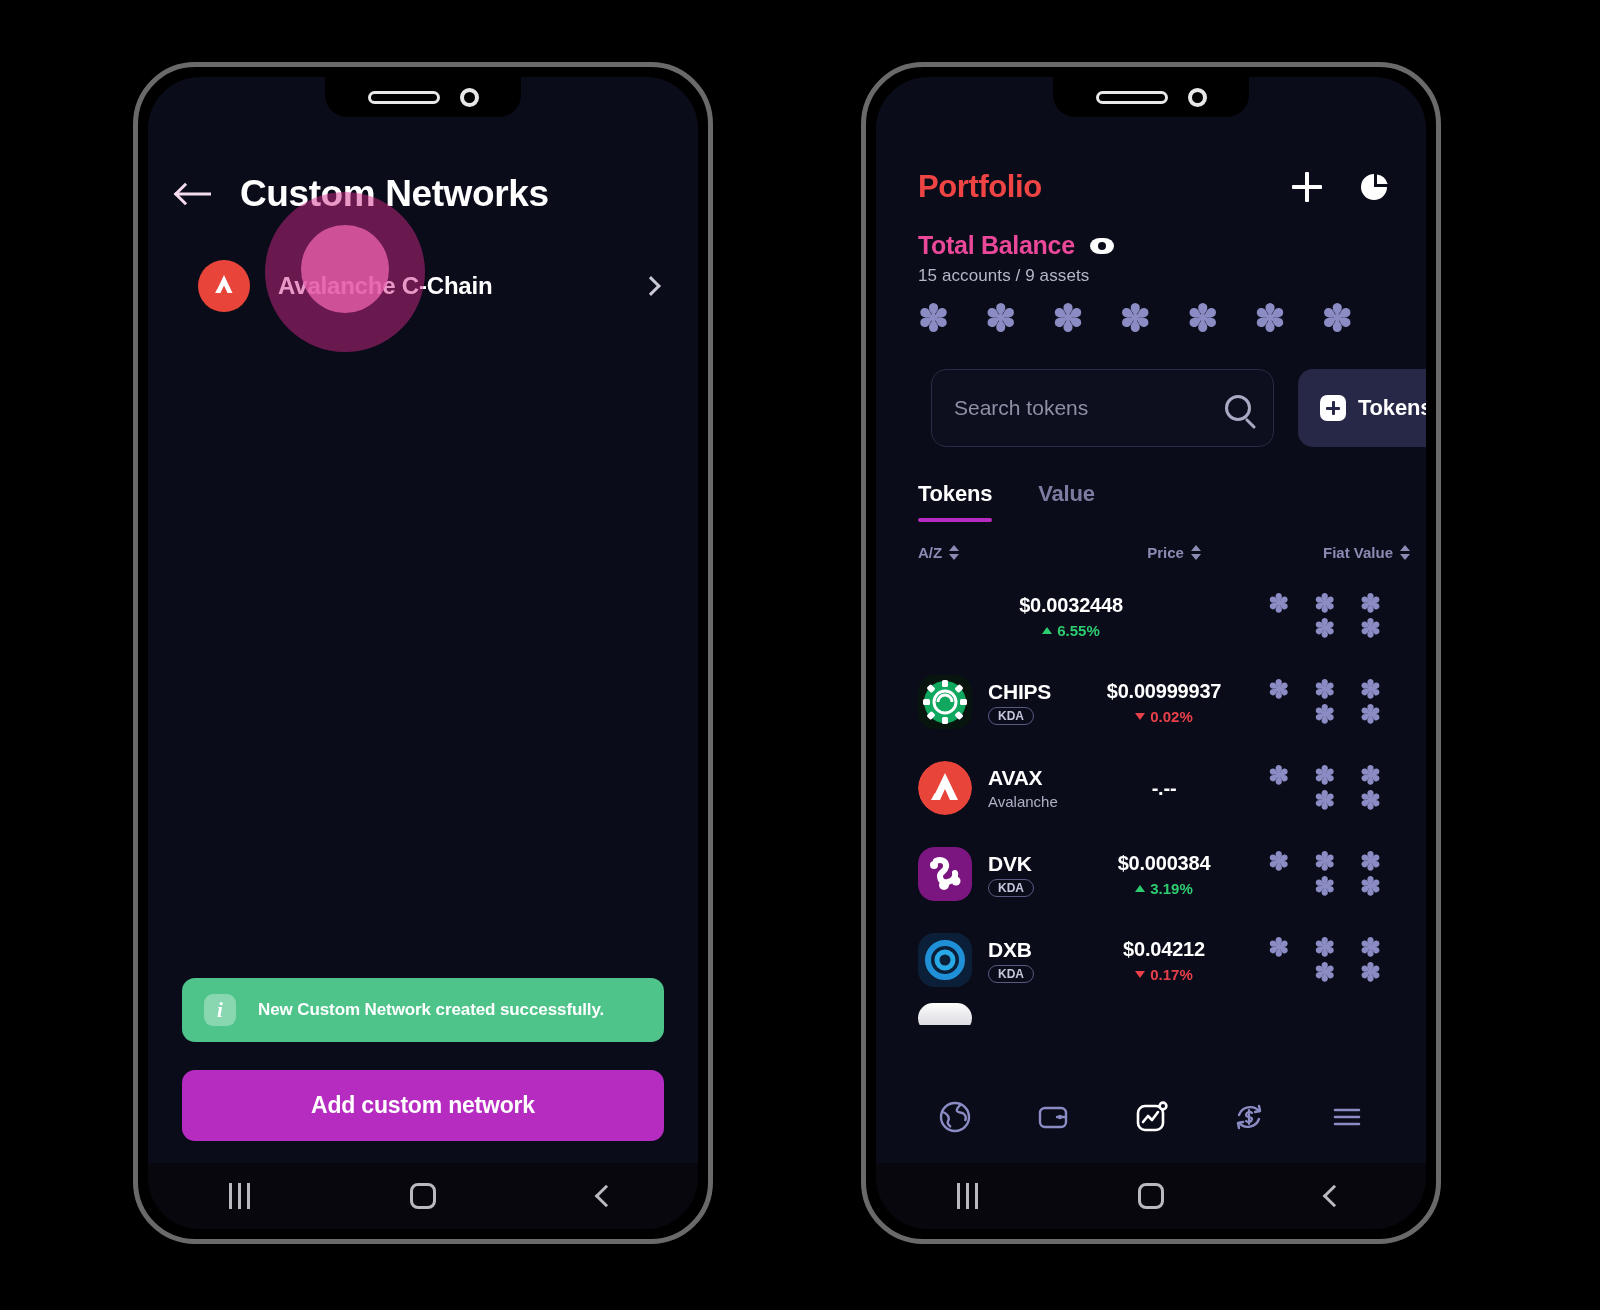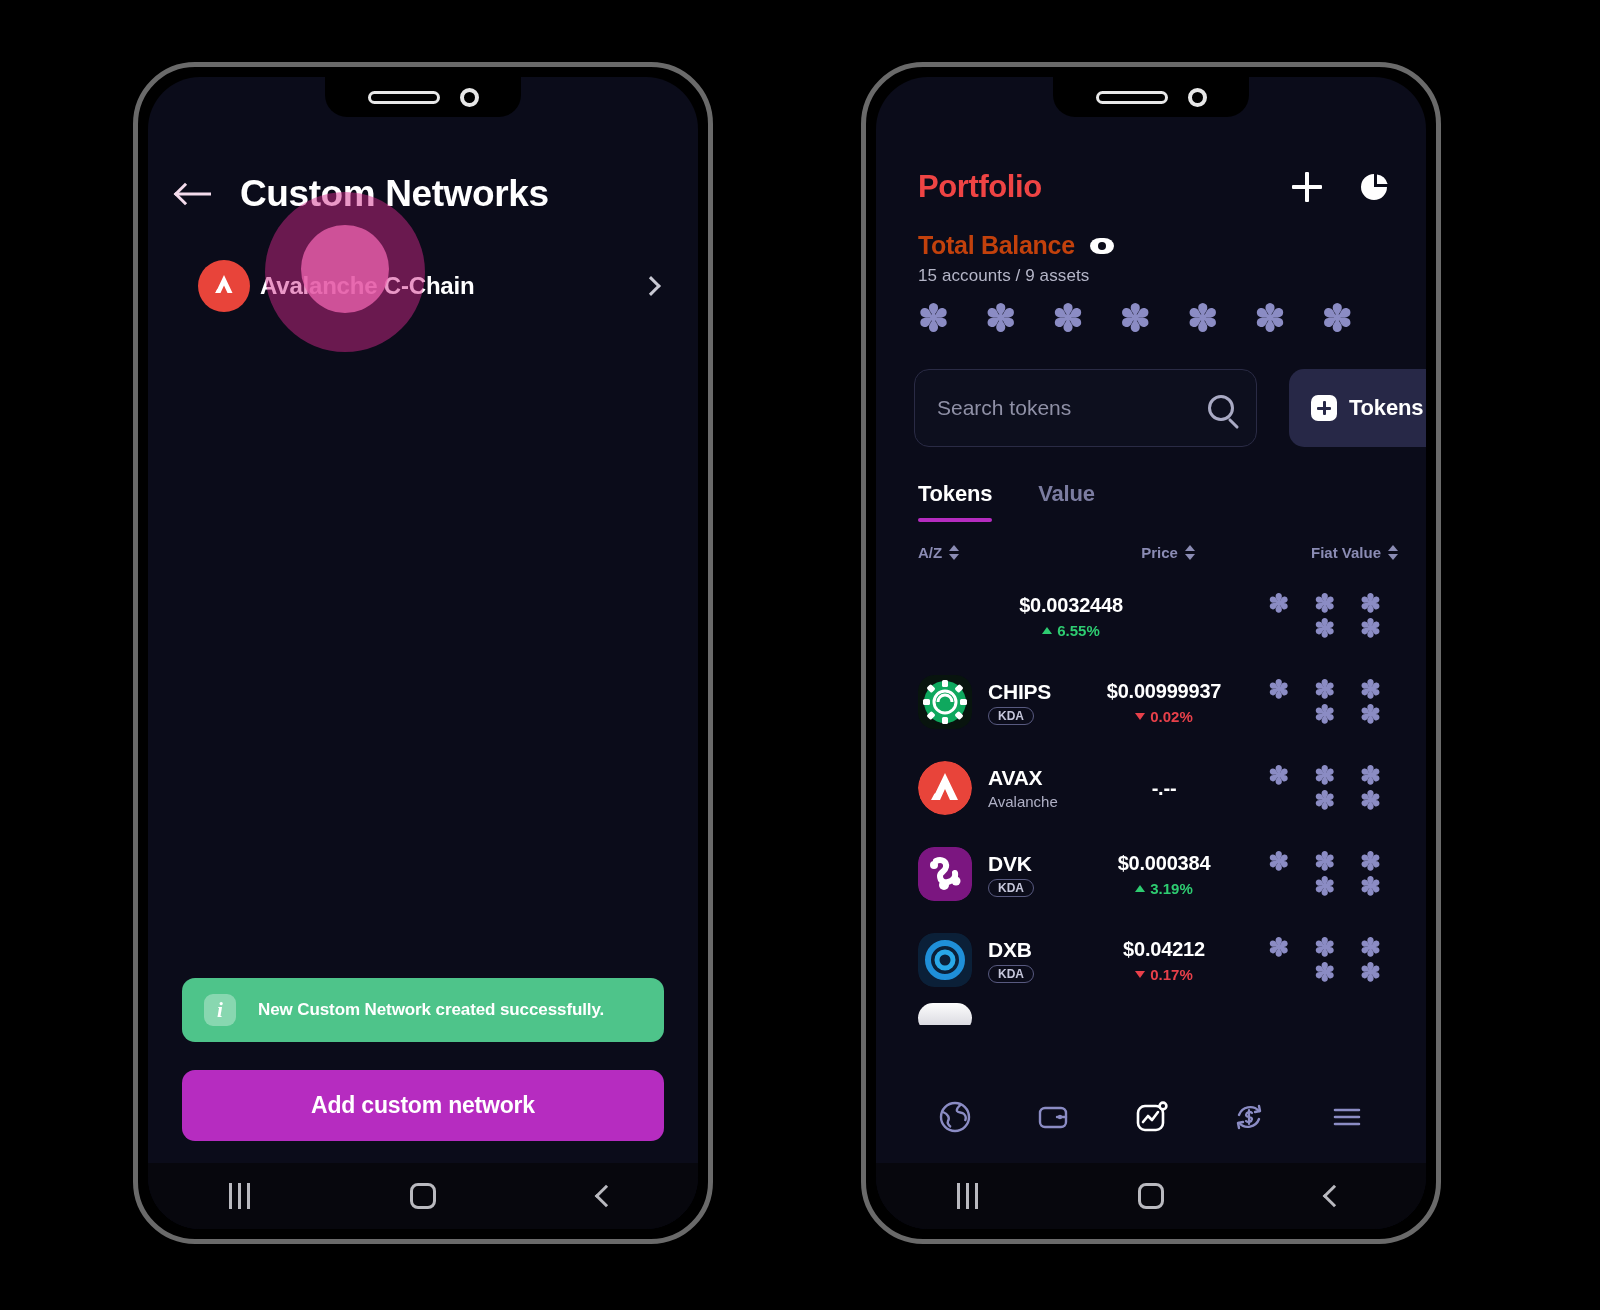--- a/index.html
+++ b/index.html
@@ -79,21 +79,21 @@
   .arrow-left::after {
     content:""; position:absolute; top:50%; left:0px; width:13px; height:13px;
     border-left:3px solid #f4dcec; border-bottom:3px solid #f4dcec;
     transform:translateY(-50%) rotate(45deg);
   }
   .ln-title {
     font-size:37px; font-weight:700; color:#fff; letter-spacing:-0.4px;
   }
 
   .net-row {
-    display:flex; align-items:center; gap:10px;
+    display:flex; align-items:center; gap:28px;
     padding:45px 30px 0 50px;
     justify-content:space-between;
   }
   .net-icon {
     width:52px; height:52px; border-radius:50%;
     background:#e8443a;
     display:flex; align-items:center; justify-content:center;
     flex-shrink:0;
   }
   .net-name { font-size:24px; font-weight:700; color:#fff; flex:1; letter-spacing:-0.2px; }
@@ -152,34 +152,34 @@
   .ic-plus { position:relative; width:30px; height:30px; cursor:pointer; }
   .ic-plus::before, .ic-plus::after {
     content:""; position:absolute; background:#fff; border-radius:1px;
   }
   .ic-plus::before { left:0; top:13px; width:30px; height:4px; }
   .ic-plus::after { top:0; left:13px; width:4px; height:30px; }
   .ic-pie { width:30px; height:30px; position:relative; cursor:pointer; }
 
   .tb-block { padding:26px 42px 0 42px; }
   .tb-row { display:flex; align-items:center; gap:15px; }
-  .tb-label { font-size:25px; font-weight:700; color:#c2410c; letter-spacing:-0.3px; }
+  .tb-label { font-size:25px; font-weight:700; color:#ec4899; letter-spacing:-0.3px; }
   .ic-eye {
     width:24px; height:16px; background:#fff;
     border-radius:50% 50% 50% 50% / 60% 60% 60% 60%;
     display:flex; align-items:center; justify-content:center;
   }
   .ic-eye i { width:8px; height:8px; border-radius:50%; background:#0b0c1a; display:block; }
   .tb-sub { font-size:17px; color:#b5b6c8; margin-top:6px; letter-spacing:0.1px; }
   .tb-stars {
     margin-top:14px; font-size:37px; font-weight:700; color:#8b8cc4;
     letter-spacing:13px; line-height:1;
   }
 
-  .search-row { display:flex; gap:32px; padding:32px 36px 0 38px; align-items:stretch; }
+  .search-row { display:flex; gap:24px; padding:32px 36px 0 55px; align-items:stretch; }
   .search-box {
     flex:1; border:1.5px solid #2a2b45; border-radius:15px;
     background:#10112180;
     display:flex; align-items:center; padding:0 22px; height:78px;
   }
   .search-input {
     flex:1; background:transparent; border:none; outline:none;
     font-family:"Liberation Sans", sans-serif;
     font-size:21px; color:#e5e5f0;
   }
@@ -213,21 +213,21 @@
   .tab { position:relative; padding-bottom:15px; cursor:pointer; }
   .tab span { font-size:22px; font-weight:700; letter-spacing:-0.2px; color:#7b7ca0; }
   .tab.active span { color:#fff; }
   .tab.active::after {
     content:""; position:absolute; left:0; bottom:0; height:4px; width:100%;
     background:#b62cc0; border-radius:2px;
   }
 
   .col-head {
     display:flex; align-items:center;
-    padding:22px 28px 0 42px;
+    padding:22px 16px 0 42px;
     color:#8b8cb4; font-size:15px; font-weight:700;
   }
   .col-head .c1 { flex:0 0 186px; display:flex; align-items:center; gap:7px; }
   .col-head .c2 { flex:1; display:flex; align-items:center; justify-content:center; gap:7px; }
   .col-head .c3 { flex:0 0 166px; display:flex; align-items:center; justify-content:flex-end; gap:7px; }
   .sorter { display:flex; flex-direction:column; gap:3px; }
   .sorter i { display:block; width:0; height:0; border-left:5px solid transparent; border-right:5px solid transparent; }
   .sorter i.up { border-bottom:6px solid #8b8cb4; }
   .sorter i.dn { border-top:6px solid #8b8cb4; }
 

